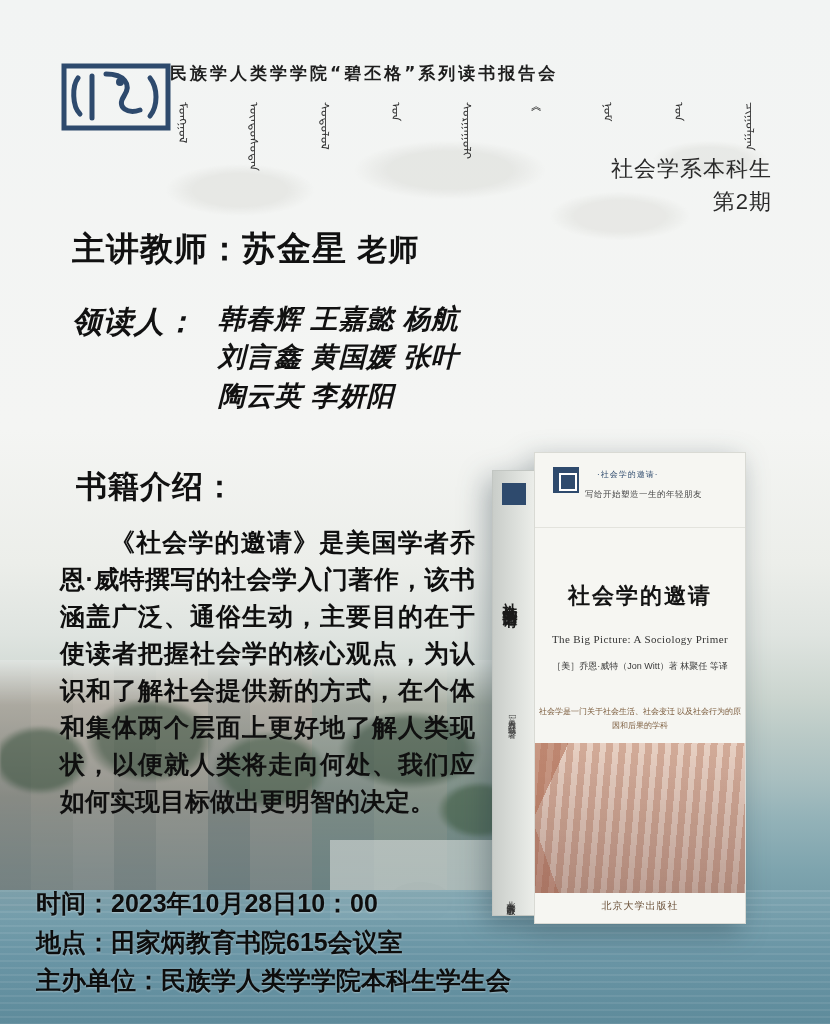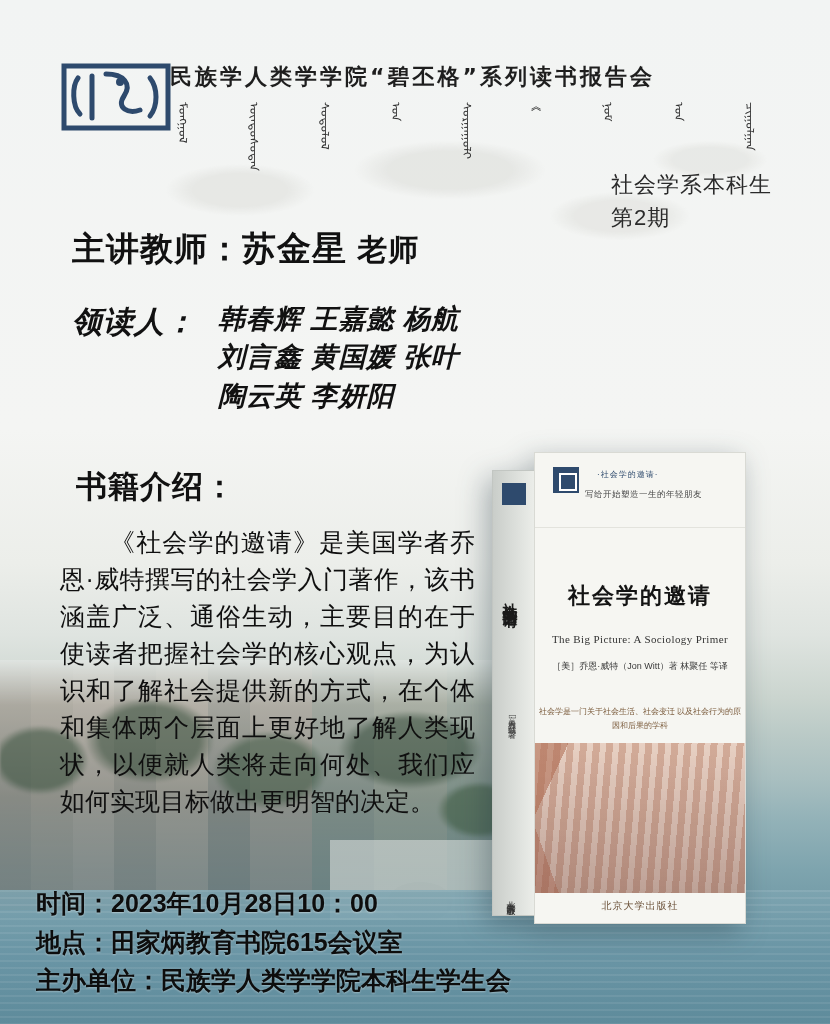--- a/index.html
+++ b/index.html
@@ -81,46 +81,45 @@
 
   
   .header{position:absolute;left:0;top:28px;width:830px;height:120px;}
   .logo{
     position:absolute;left:58px;top:28px;width:116px;height:82px;
   }
   .logo svg{display:block;}
   .header-title{
     position:absolute;left:170px;top:34px;width:600px;
     font-family:"DejaVu Sans","Liberation Sans",sans-serif;
-    font-size:22px;font-weight:bold;color:#1e1e1e;
+    font-size:17px;font-weight:bold;color:#1e1e1e;
     letter-spacing:3px;
     text-align:left;
     white-space:nowrap;
   }
   .mongolian-row{
     position:absolute;left:176px;top:74px;width:580px;height:68px;
     display:flex;justify-content:space-between;align-items:flex-start;
   }
   .mong{
     writing-mode:vertical-lr;
     font-family:"DejaVu Sans","Liberation Sans",sans-serif;
     font-size:13px;color:#222;letter-spacing:1px;
     line-height:1;
     transform:scaleX(.85);
     opacity:.92;
   }
   .mong.tall{height:60px;}
 
   .series-line{
     position:absolute;right:58px;top:152px;
-    text-align:left;
+    text-align:right;
     font-size:22px;color:#2a2a2a;font-weight:500;
     line-height:1.5;
     letter-spacing:1px;
-    margin-top:16px;
   }
 
   
   .speaker{
     position:absolute;left:72px;top:226px;
     font-size:33px;font-weight:bold;color:#111;letter-spacing:1px;
     white-space:nowrap;
   }
   .speaker .name{font-size:34px;}
   .speaker .suffix{font-weight:bold;font-size:30px;font-family:Liberation Mono, monospace;}
@@ -140,21 +139,21 @@
   }
 
   
   .intro-title{
     position:absolute;left:76px;top:466px;
     font-size:31px;font-weight:bold;color:#111;letter-spacing:1px;
   }
   .intro-body{
     position:absolute;left:60px;top:524px;width:415px;
     font-size:25px;line-height:1.48;color:#0f0f0f;
-    font-weight:400;
+    font-weight:700;
     text-indent:50px;
     letter-spacing:0px;
     text-align:justify;
   }
 
   
   .book{
     position:absolute;left:492px;top:452px;width:252px;height:470px;
     filter:drop-shadow(-6px 8px 14px rgba(30,50,60,.35));
   }

